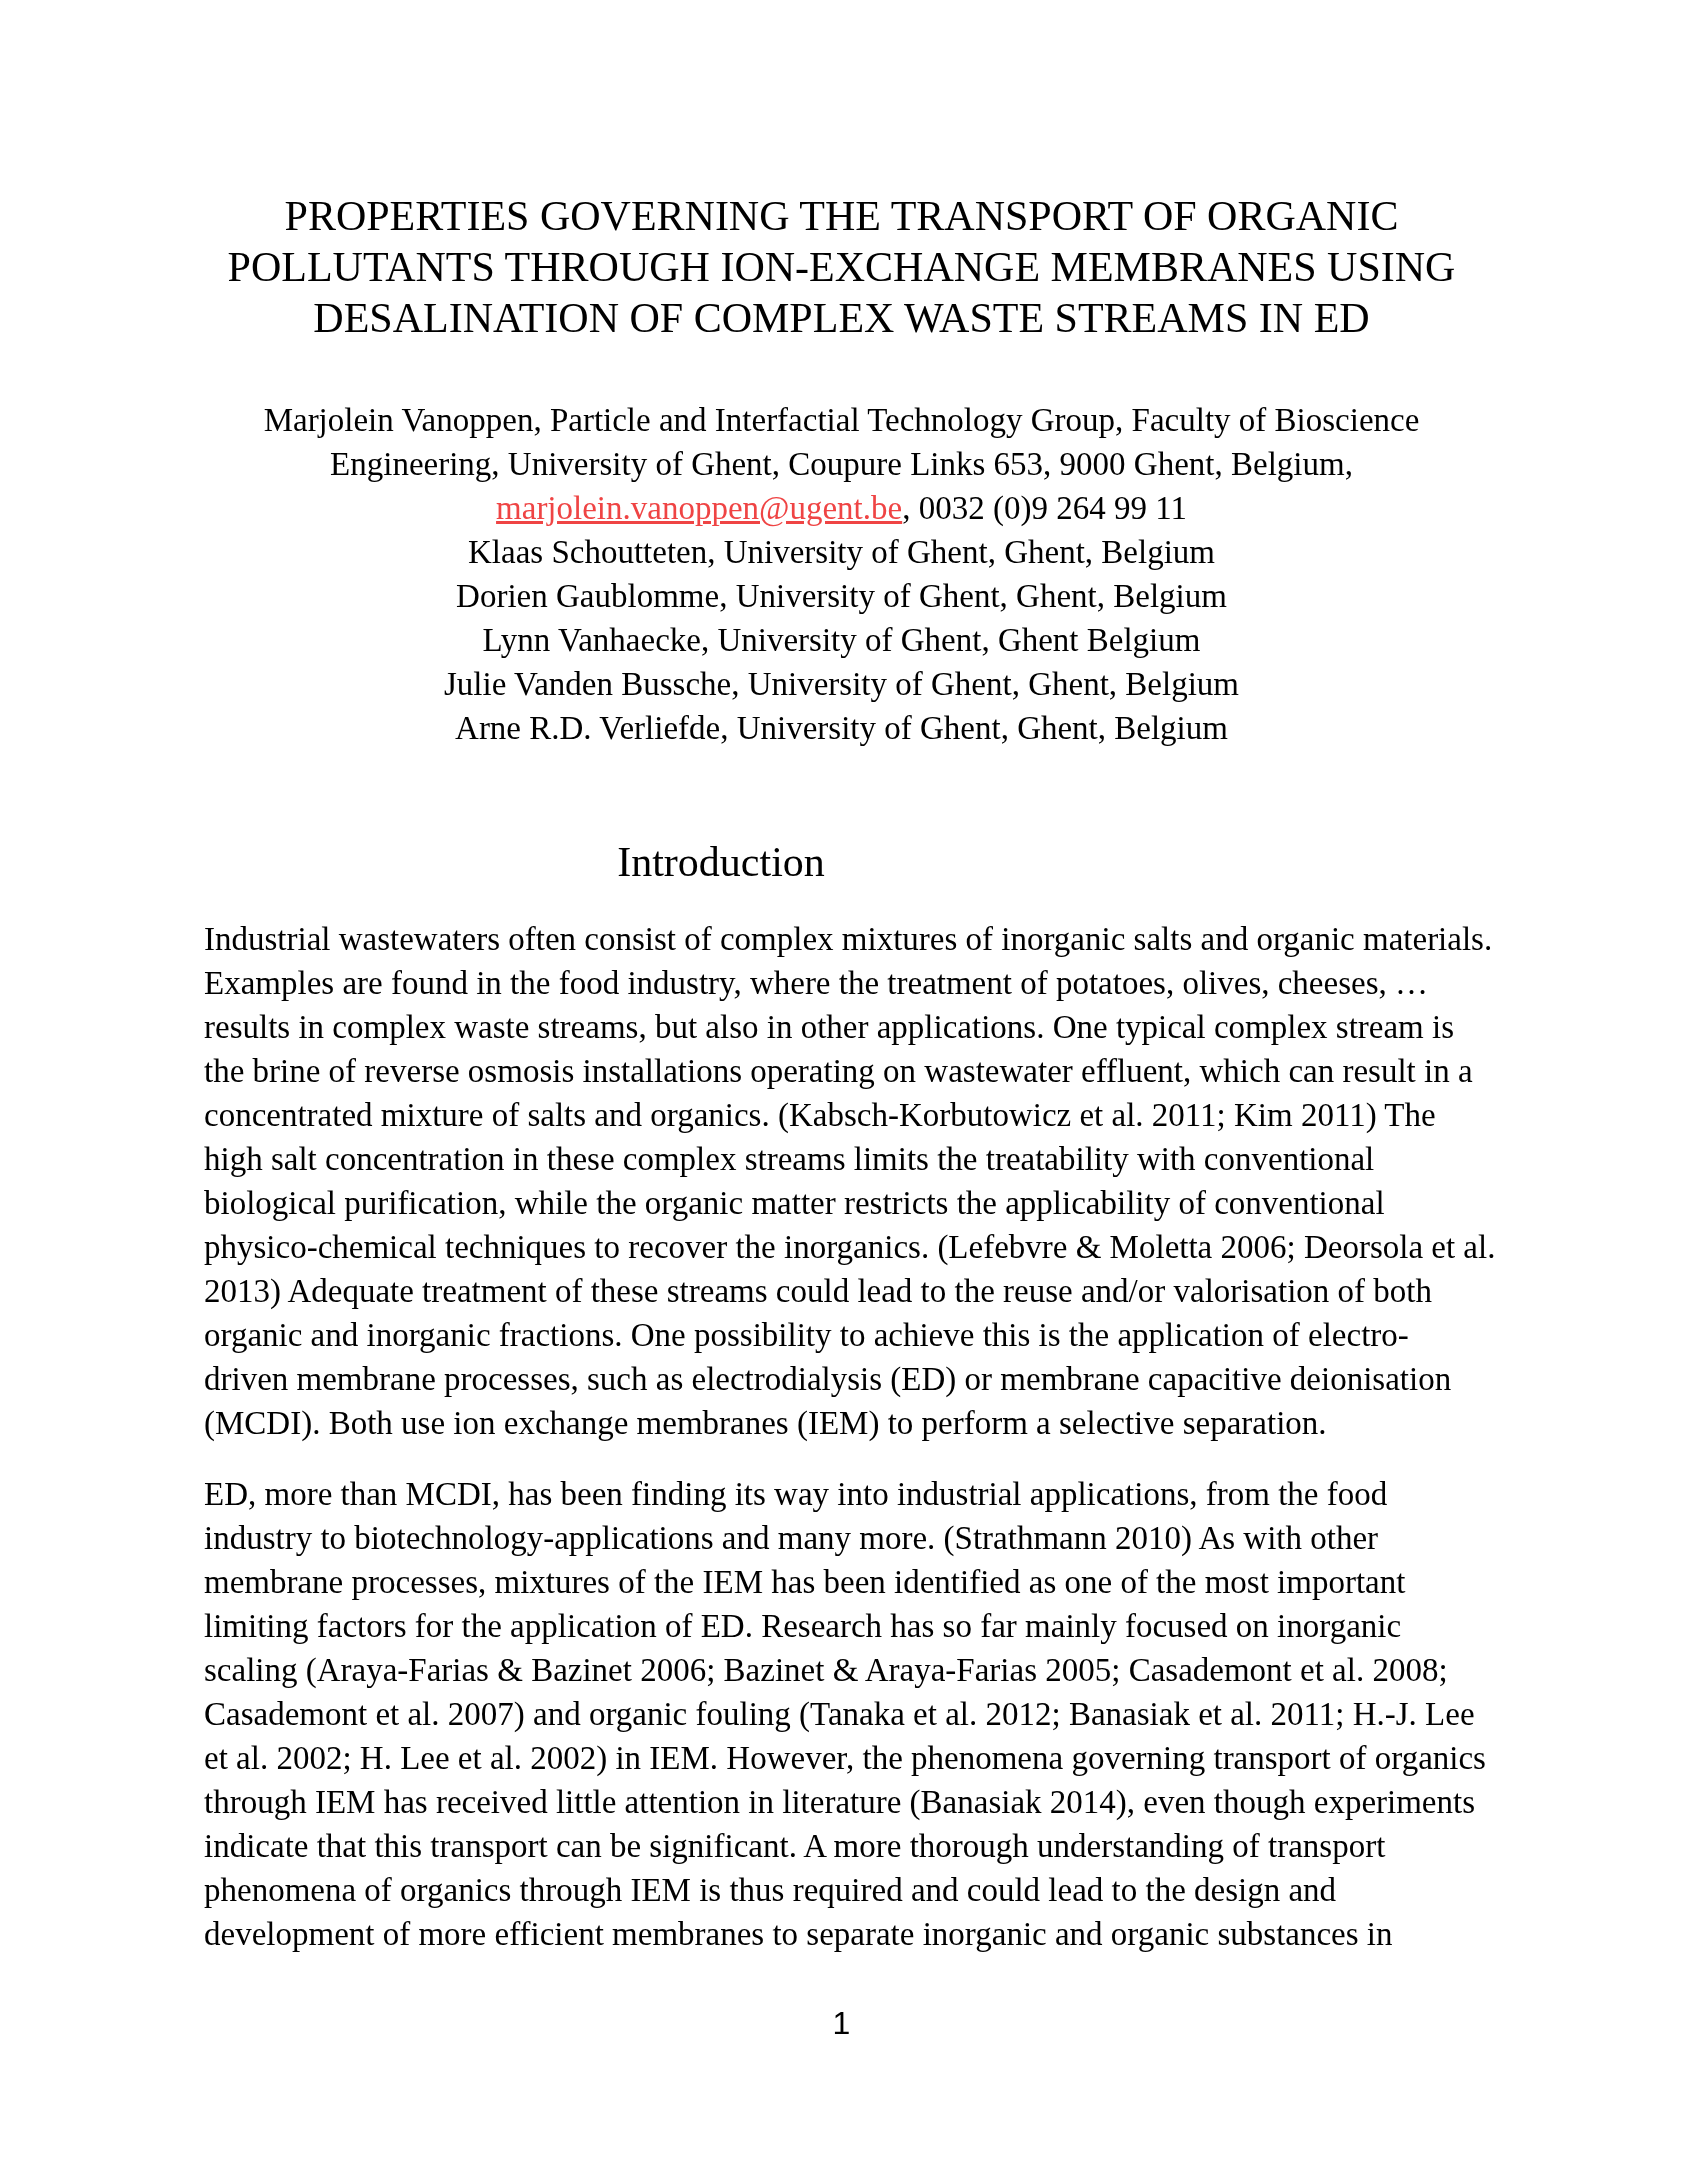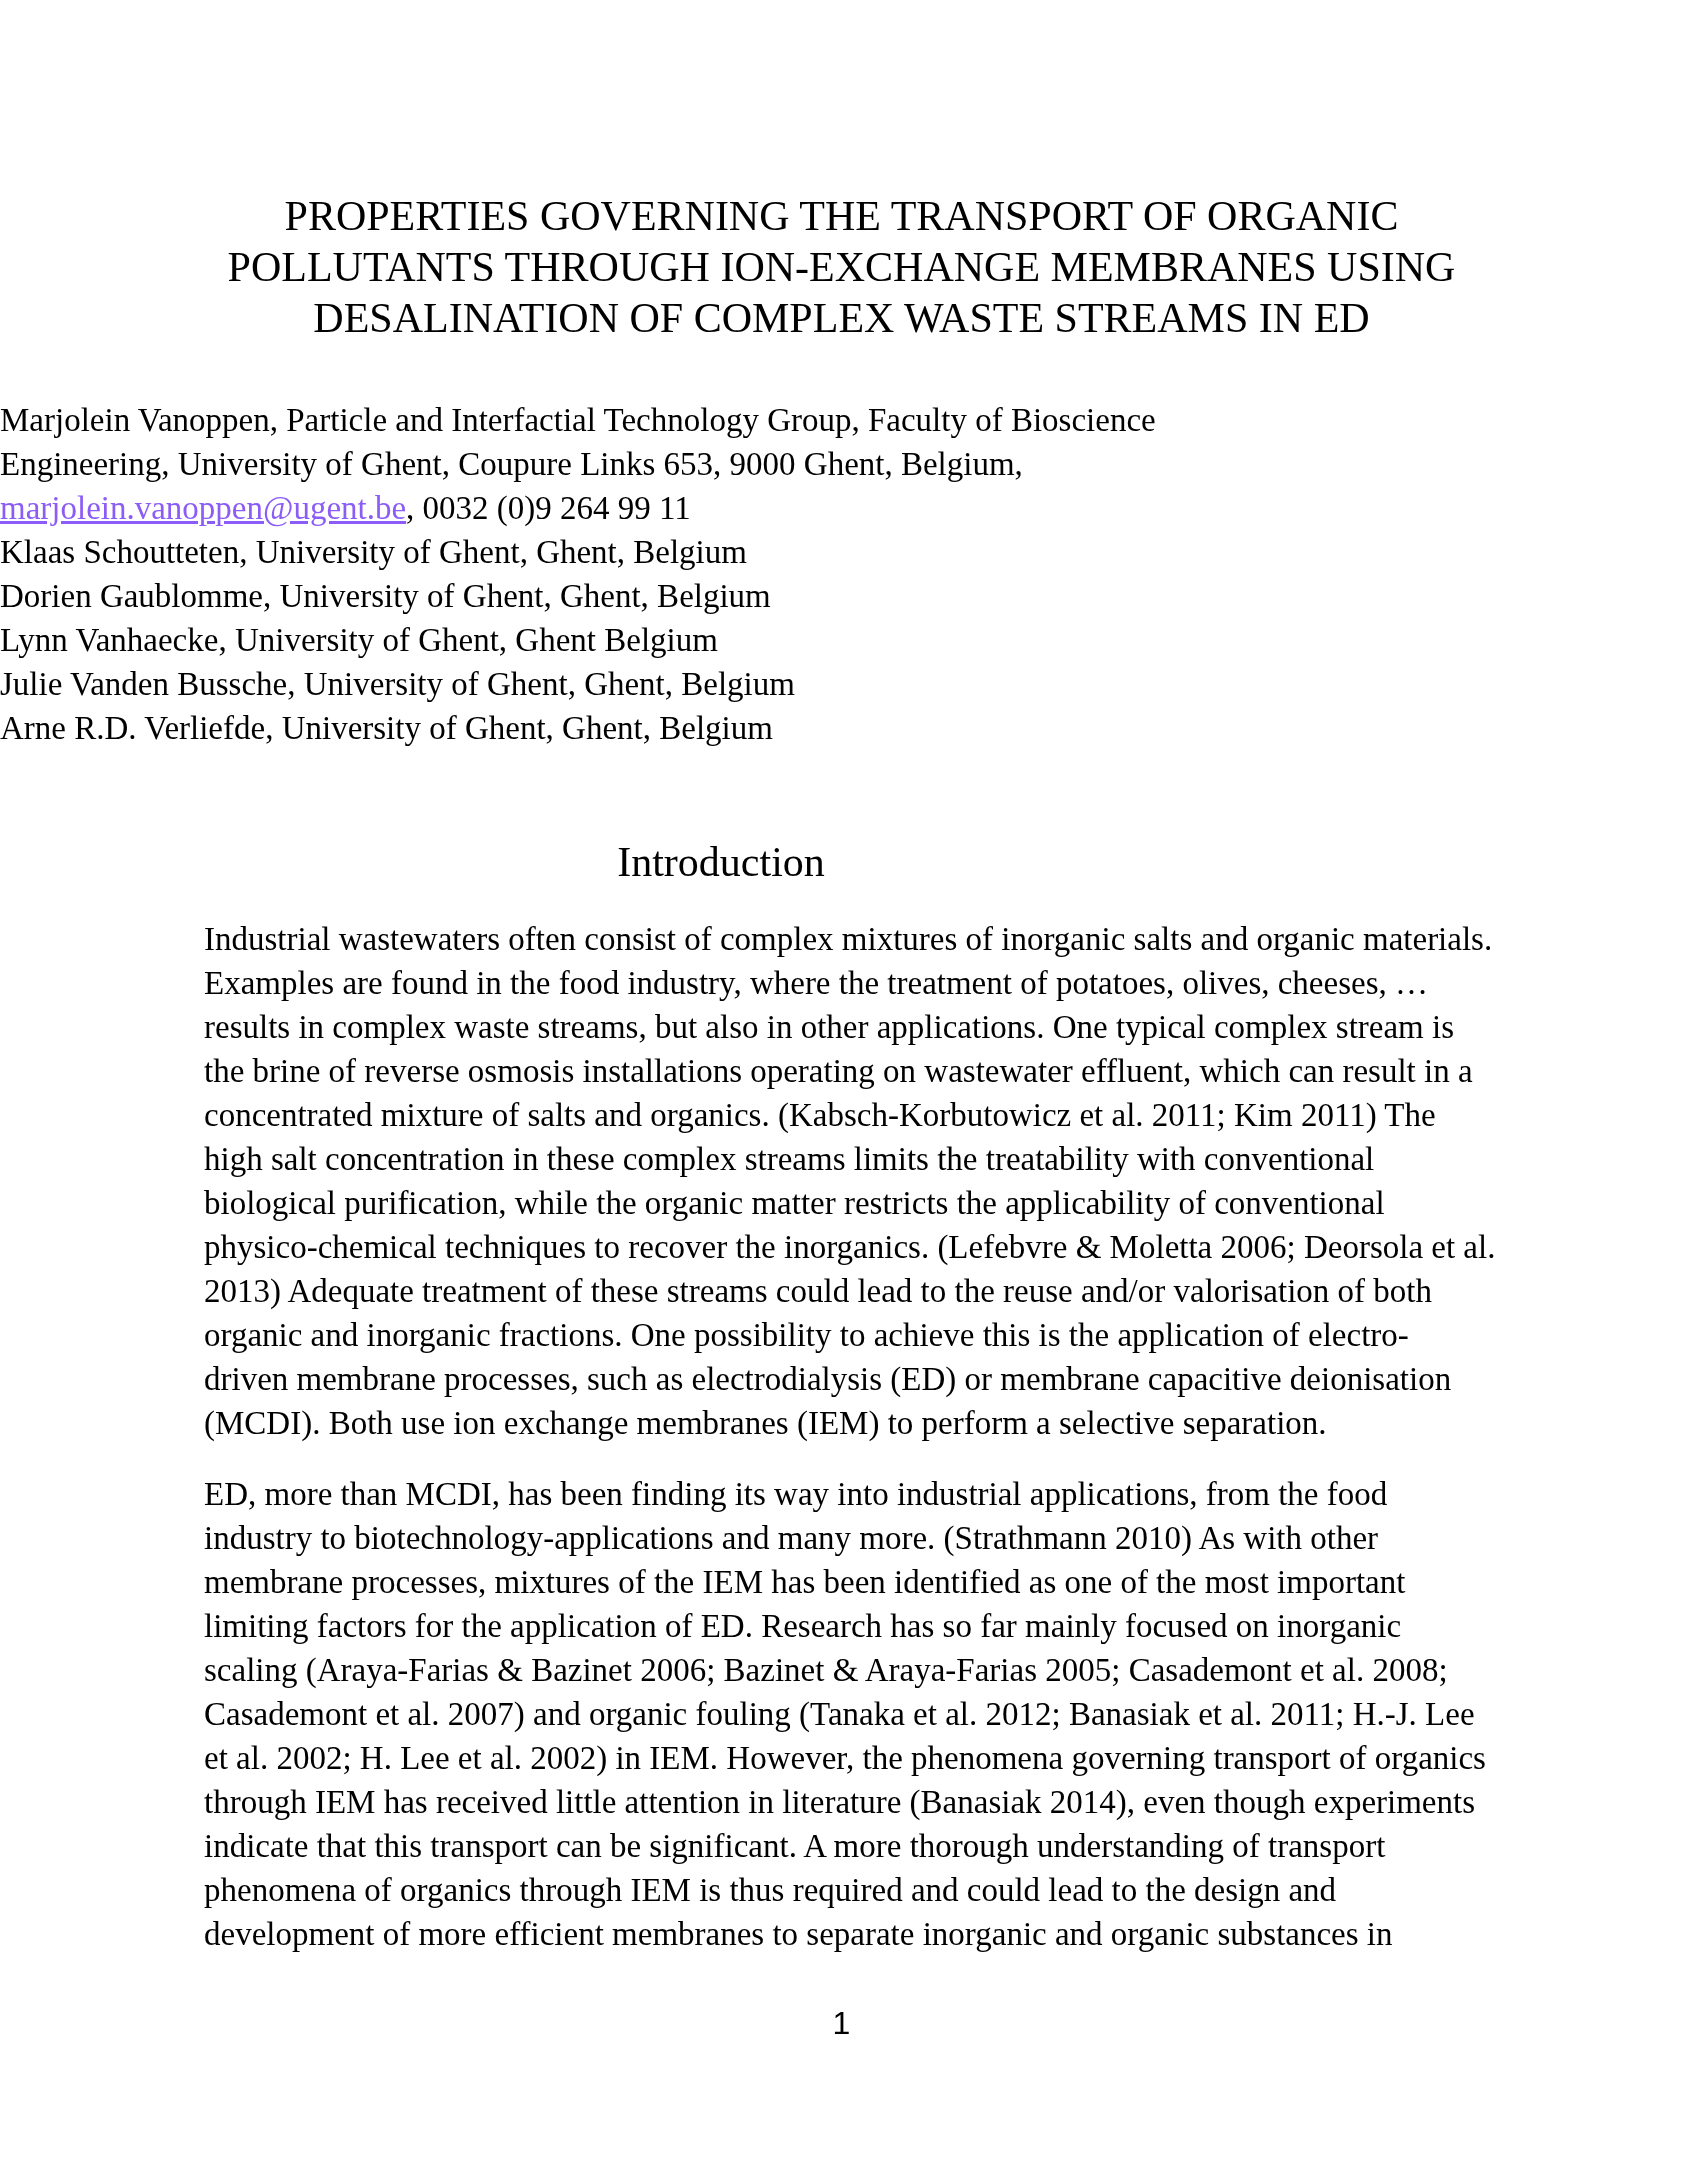--- a/index.html
+++ b/index.html
@@ -27,21 +27,21 @@
     width: 1683px;
     text-align: center;
     font-size: 42px;
     line-height: 51px;
   }
   .authors {
     position: absolute;
     top: 398px;
     left: 0;
     width: 1683px;
-    text-align: left;
+    text-align: center;
     font-size: 33px;
     line-height: 44px;
   }
   .authors .tline, .authors .aline { white-space: nowrap; }
   .heading {
     position: absolute;
     top: 837px;
     left: 0;
     width: 1442px;
     text-align: center;
@@ -53,21 +53,21 @@
     left: 204px;
     width: 1307px;
     font-size: 33px;
     line-height: 44px;
     text-align: left;
   }
   .para .tline { white-space: nowrap; }
   #para1 { top: 917px; }
   #para2 { top: 1472px; }
   .email {
-    color: #8b5cf6;
+    color: #ef4444;
     text-decoration: underline;
     cursor: pointer;
   }
   .pagenum {
     position: absolute;
     top: 2004px;
     left: 0;
     width: 1683px;
     text-align: center;
     font-family: "Liberation Sans", sans-serif;

